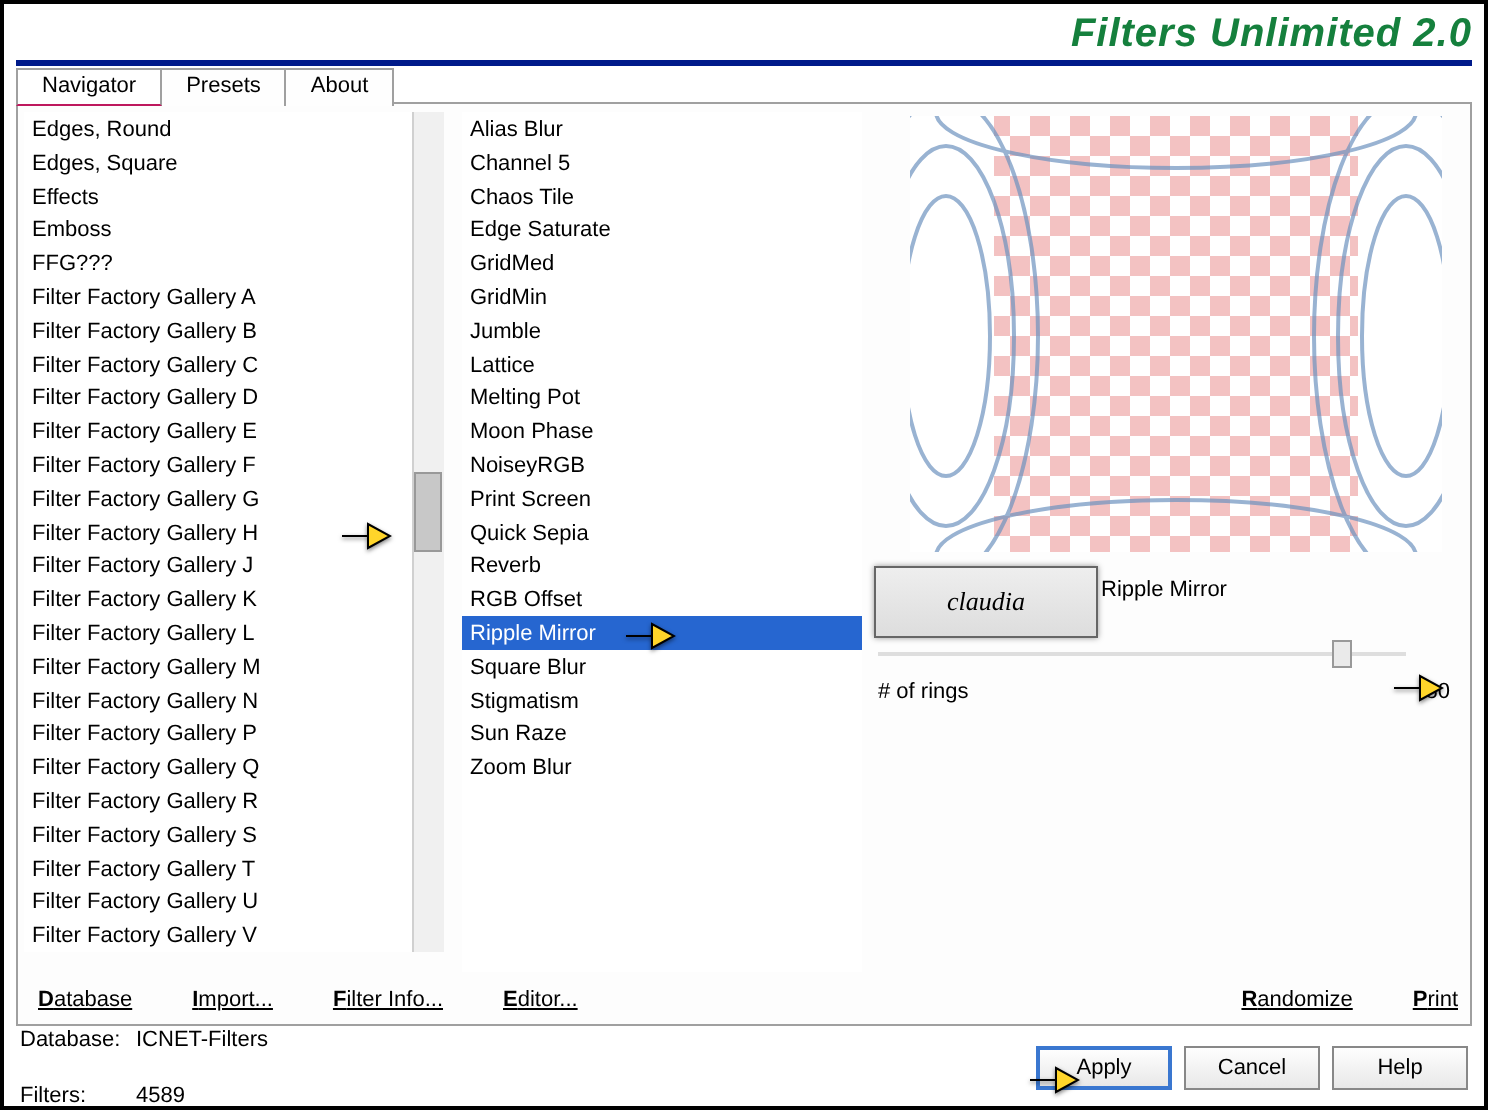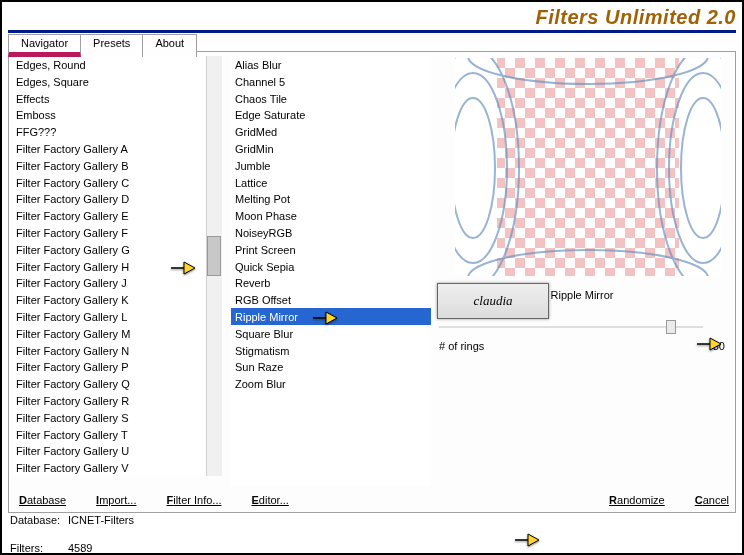--- a/index.html
+++ b/index.html
@@ -1,23 +1,23 @@
 <!DOCTYPE html>
 <html><head>
 <meta charset="utf-8">
 <style>
 * { margin: 0; padding: 0; box-sizing: border-box; }
 body { font-family: Tahoma, Arial, sans-serif; font-size: 11px; background: #fff; width: 744px; height: 555px; position: relative; border: 2px solid #000; }
 
-.header { position: absolute; right: 6px; top: 4px; font-size: 20px; font-weight: bold; font-style: italic; color: #a16207; letter-spacing: 0.5px; }
+.header { position: absolute; right: 6px; top: 4px; font-size: 20px; font-weight: bold; font-style: italic; color: #15803d; letter-spacing: 0.5px; }
 .header-underline { position: absolute; left: 6px; right: 6px; top: 28px; height: 3px; background: #001a8a; }
 
 .tabs { position: absolute; left: 6px; top: 32px; display: flex; z-index: 2; }
 .tab { border: 1px solid #a0a0a0; border-bottom: none; padding: 2px 12px 3px; background: #fefefe; font-size: 11px; cursor: pointer; margin-right: -1px; }
-.tab.active { background: #fff; border-bottom: 5px solid #be185d; position: relative; z-index: 3; }
+.tab.active { background: #fff; border-bottom: 1px solid #be185d; position: relative; z-index: 3; }
 
 .panel { position: absolute; left: 6px; right: 6px; top: 49px; bottom: 40px; border: 1px solid #a0a0a0; background: #fdfdfd; }
 
 .col1 { position: absolute; left: 3px; top: 4px; width: 210px; bottom: 36px; background: #fff; overflow: hidden; }
 .scroll1 { position: absolute; right: 0; top: 0; width: 16px; bottom: 0; background: #f0f0f0; border-left: 1px solid #d0d0d0; }
 .scroll-thumb { position: absolute; right: 1px; top: 180px; width: 14px; height: 40px; background: #c8c8c8; border: 1px solid #999; }
 
 .col2 { position: absolute; left: 222px; top: 4px; width: 200px; bottom: 26px; background: #fff; overflow: hidden; }
 
 .list-item { padding: 1px 4px 1px 4px; white-space: nowrap; font-size: 11px; height: 16.8px; line-height: 16px; cursor: default; }
@@ -159,31 +159,36 @@
     <span class="param-val">80</span>
   </div>
 
   <div class="bottom-links">
     <span class="botlink">Database</span>
     <span class="botlink">Import...</span>
     <span class="botlink">Filter Info...</span>
     <span class="botlink">Editor...</span>
     <div class="right-links">
       <span class="botlink">Randomize</span>
-      <span class="botlink">Cancel</span>
+      <span class="botlink">Print</span>
     </div>
   </div>
 
 </div>
 
 <div class="footer">
   <div class="footer-info">
     <div><span class="footer-label">Database:</span><span>ICNET-Filters</span></div>
     <div><span class="footer-label">Filters:</span><span>4589</span></div>
   </div>
+  <div class="footer-buttons">
+    <button class="btn primary">Apply</button>
+    <button class="btn">Cancel</button>
+    <button class="btn">Help</button>
+  </div>
 </div>
 
 <div class="pointer" style="left:168px; top:256px;">
   <svg viewBox="0 0 26 20">
       <path d="M1 10 L14 10 L14 4 L25 10 L14 16 L14 10 Z" fill="#ffd52a" stroke="#000"></path>
     </svg>
 </div>
 <div class="pointer" style="left:310px; top:306px;">
   <svg viewBox="0 0 26 20">
       <path d="M1 10 L14 10 L14 4 L25 10 L14 16 L14 10 Z" fill="#ffd52a" stroke="#000"></path>

